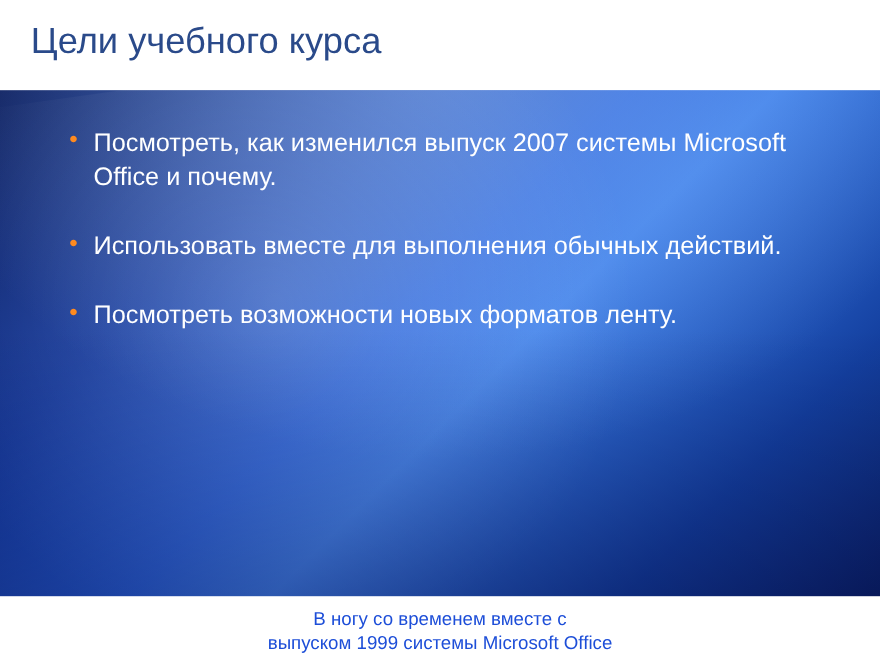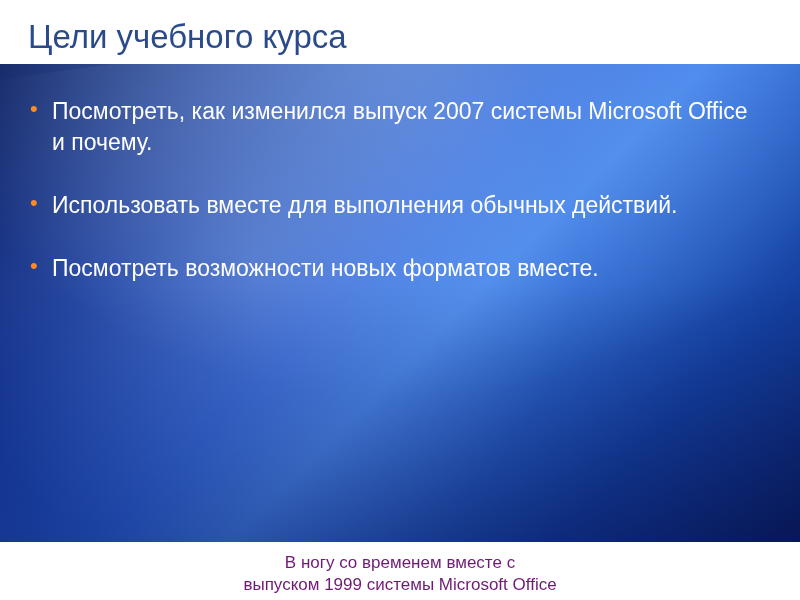--- a/index.html
+++ b/index.html
@@ -12,21 +12,21 @@
       height: 600px;
       font-family: Arial, "Helvetica Neue", sans-serif;
       background: #fff;
       overflow: hidden;
       position: relative;
     }
     .slide-title {
       font-size: 33px;
       color: #2a4a8a;
       font-weight: normal;
-      padding: 18px 0 8px 28px;
+      padding: 18px 0 26px 28px;
     }
     .slide-body {
       position: relative;
       width: 100%;
       height: 484px;
       background:
         radial-gradient(ellipse 900px 700px at 50% -10%, rgba(160,200,255,0.55) 0%, rgba(60,120,220,0.0) 55%),
         linear-gradient(135deg, #0a1b5a 0%, #153a9d 25%, #2862d9 45%, #3b7de8 55%, #1440a0 80%, #0b2166 100%);
       overflow: hidden;
     }
@@ -49,20 +49,21 @@
       width: 100%;
       height: 55%;
       background: linear-gradient(to bottom, rgba(0,0,40,0) 0%, rgba(0,0,50,0.35) 100%);
       pointer-events: none;
     }
     .bullets {
       list-style: none;
       padding: 32px 40px 0 48px;
       position: relative;
       z-index: 2;
+      margin-left: 33px;
     }
     .bullets li {
       color: #ffffff;
       font-size: 23px;
       line-height: 1.35;
       margin-bottom: 32px;
       position: relative;
       padding-left: 4px;
     }
     .bullets li::before {
@@ -78,41 +79,41 @@
       position: absolute;
       left: 0;
       bottom: 0;
       width: 100%;
       height: 58px;
       background: #fff;
       text-align: center;
       padding-top: 10px;
     }
     .footer-line {
-      color: #701a75;
+      color: #1d4ed8;
       font-size: 17px;
       line-height: 1.3;
       text-align: center;
     }
   </style>
 </head>
 <body>
 
 <h1 class="slide-title">Цели учебного курса</h1>
 
 <div class="slide-body">
   <ul class="bullets">
     <li>
       <span>Посмотреть, как изменился выпуск 2007 системы Microsoft Office и почему.</span>
     </li>
     <li>
       <span>Использовать вместе для выполнения обычных действий.</span>
     </li>
     <li>
-      <span>Посмотреть возможности новых форматов вместе.</span>
+      <span>Посмотреть возможности новых форматов ленту.</span>
     </li>
   </ul>
 </div>
 
 <div class="footer">
   <div class="footer-line">В ногу со временем вместе с</div>
   <div class="footer-line">выпуском 1999 системы Microsoft Office</div>
 </div>
 
 </body></html>

